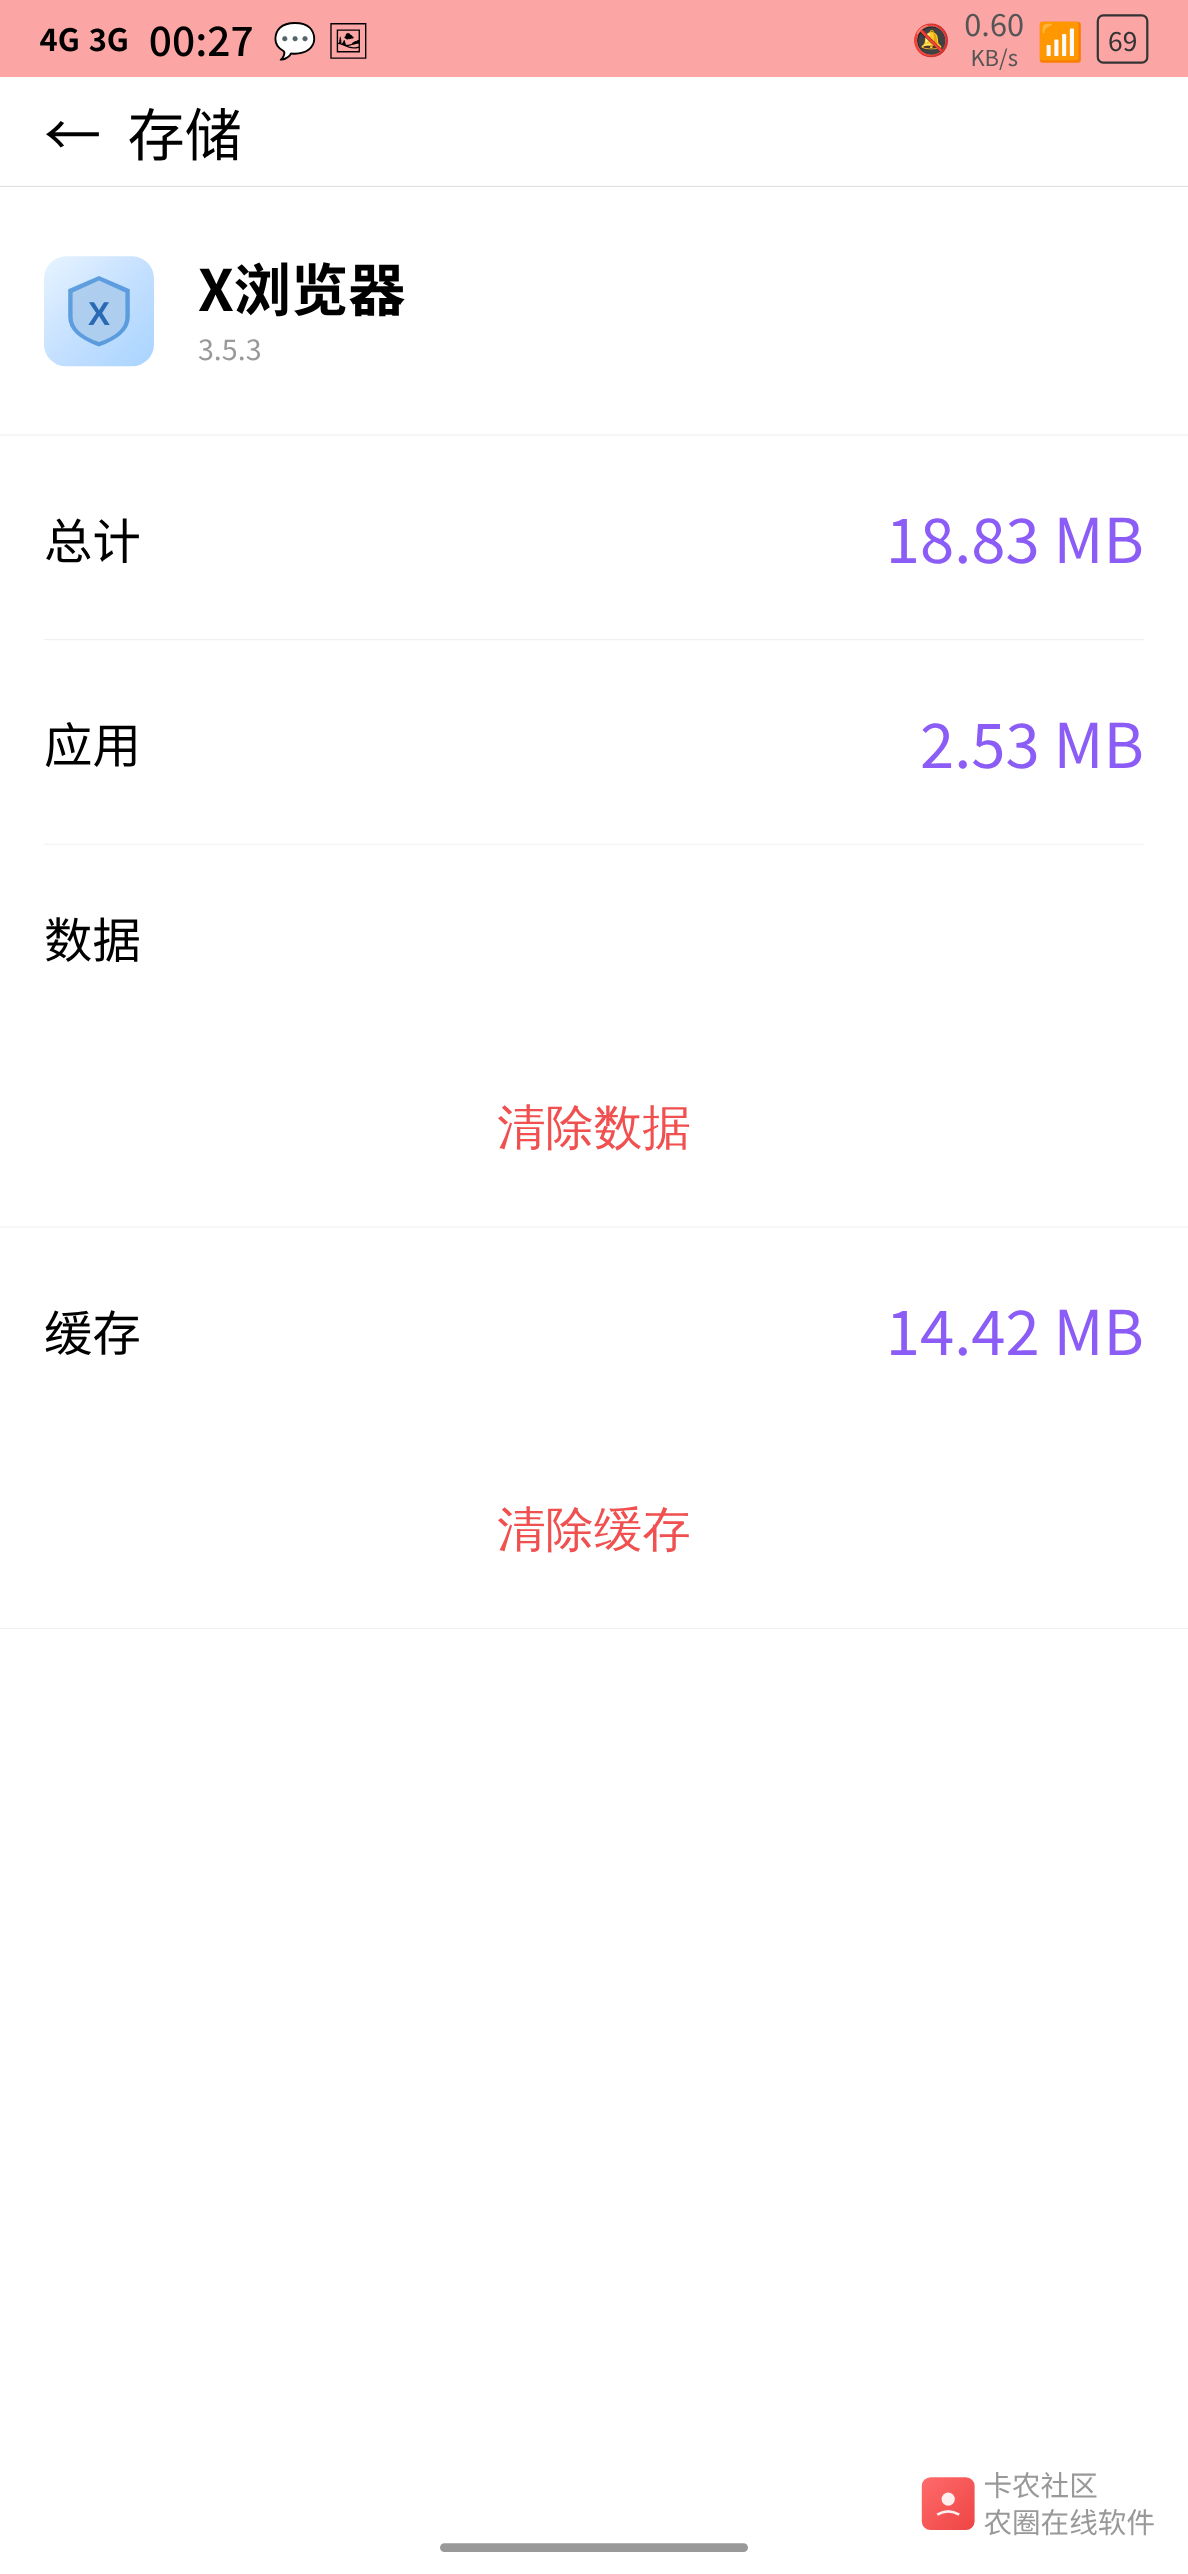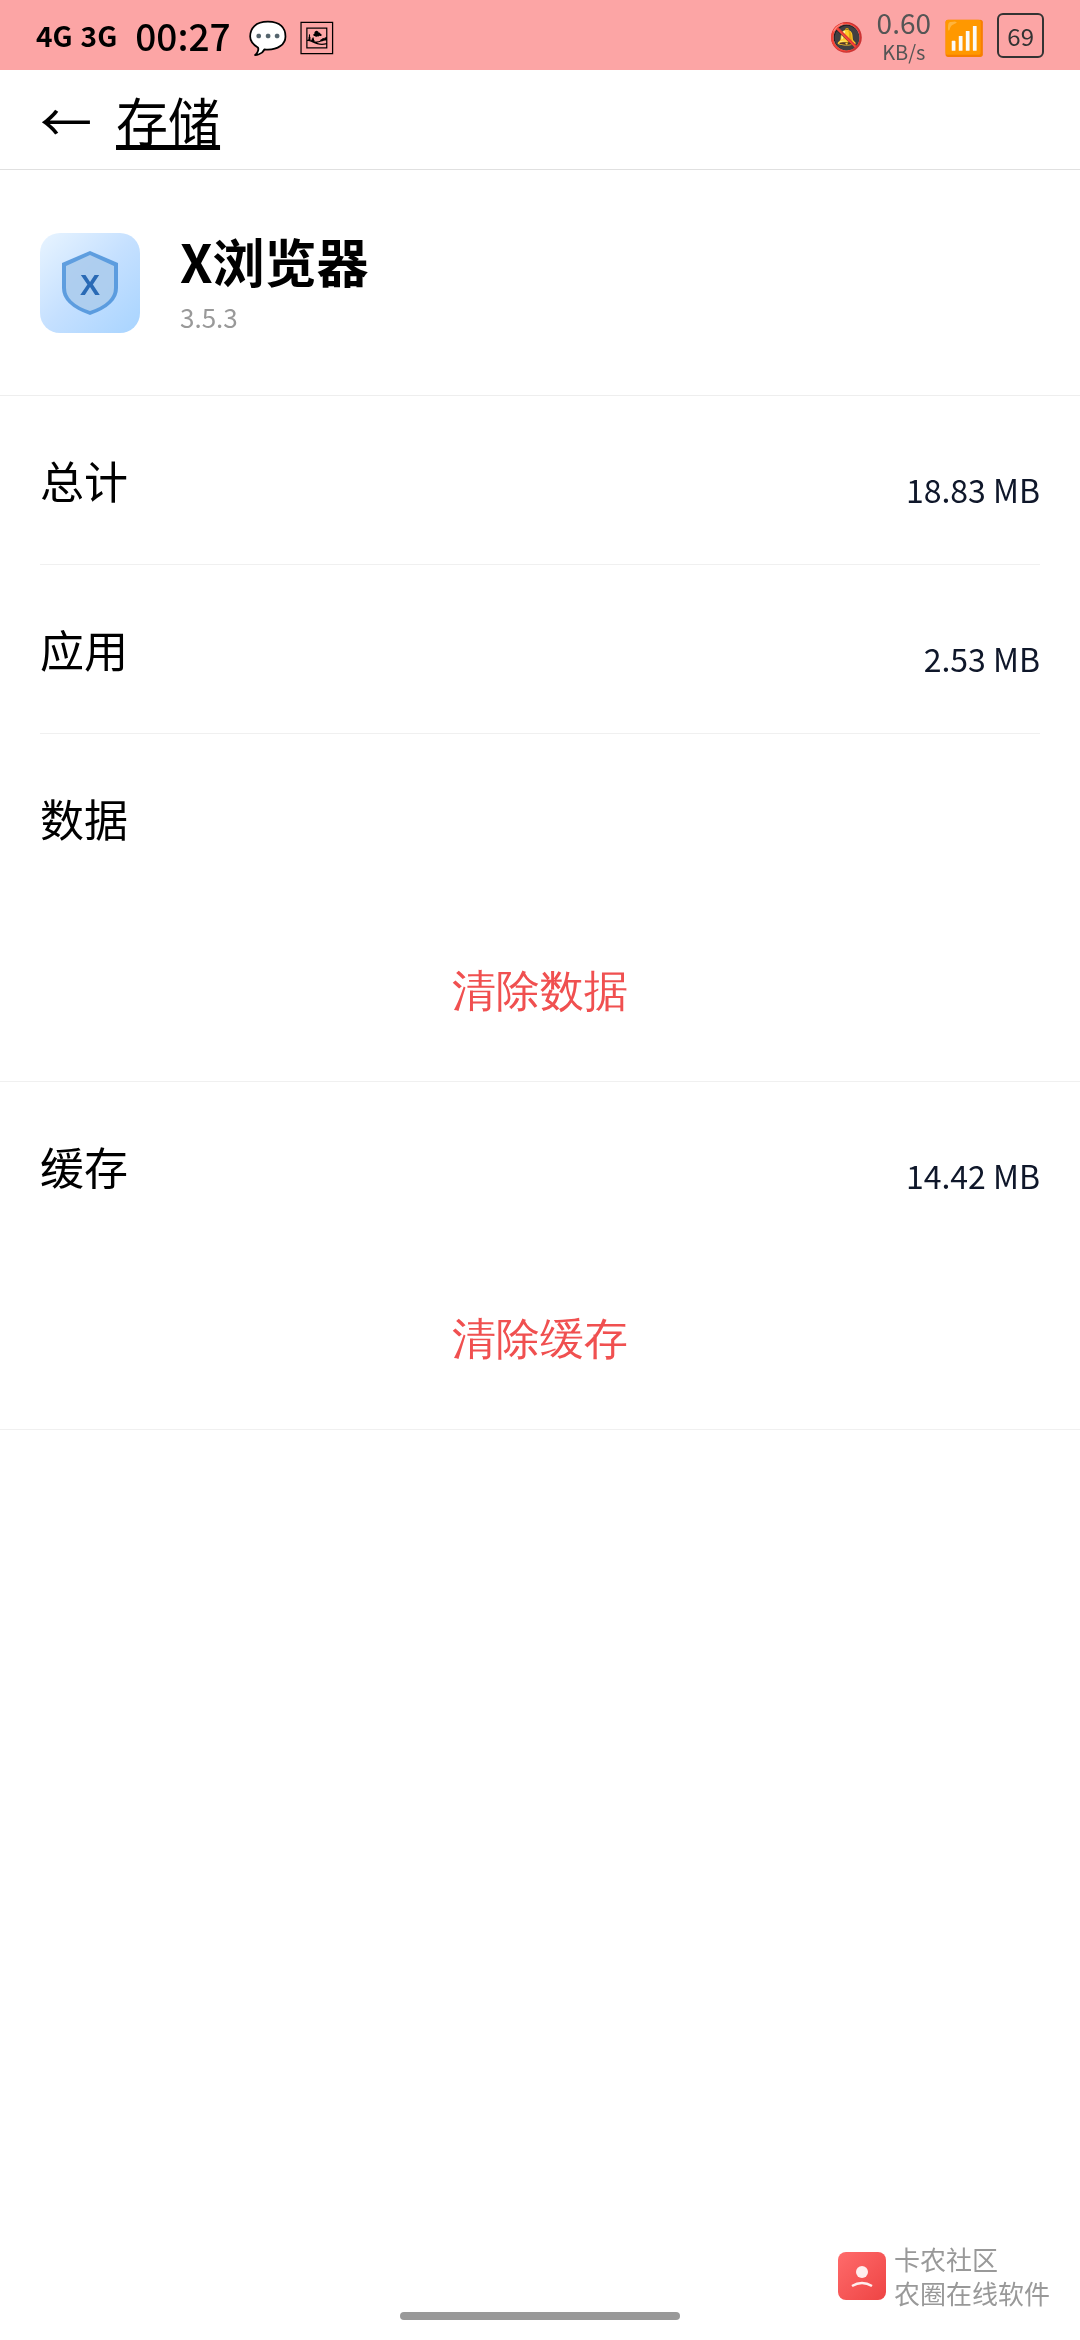--- a/index.html
+++ b/index.html
@@ -84,21 +84,20 @@
       font-size: 52px;
       color: #000;
       margin-right: 24px;
       cursor: pointer;
     }
 
     .header-title {
       font-size: 52px;
       font-weight: 400;
       color: #000;
-      text-decoration: underline;
     }
 
     
     .app-info {
       display: flex;
       align-items: center;
       padding: 60px 40px 60px 40px;
     }
 
     .app-icon {
@@ -145,39 +144,39 @@
       background: #eeeeee;
     }
 
     
     .storage-list {
       padding: 0 40px;
     }
 
     .storage-item {
       display: flex;
-      align-items: flex-end;
+      align-items: center;
       justify-content: space-between;
       padding: 52px 0;
       border-bottom: 1px solid #f0f0f0;
     }
 
     .storage-item:last-child {
       border-bottom: none;
     }
 
     .storage-label {
       font-size: 44px;
       color: #000;
       font-weight: 400;
     }
 
     .storage-value {
-      font-size: 32px;
-      color: #0f172a;
+      font-size: 56px;
+      color: #8b5cf6;
       font-weight: 400;
     }
 
     
     .action-button-container {
       display: flex;
       justify-content: center;
       padding: 40px 0;
       border-bottom: 1px solid #f0f0f0;
     }

